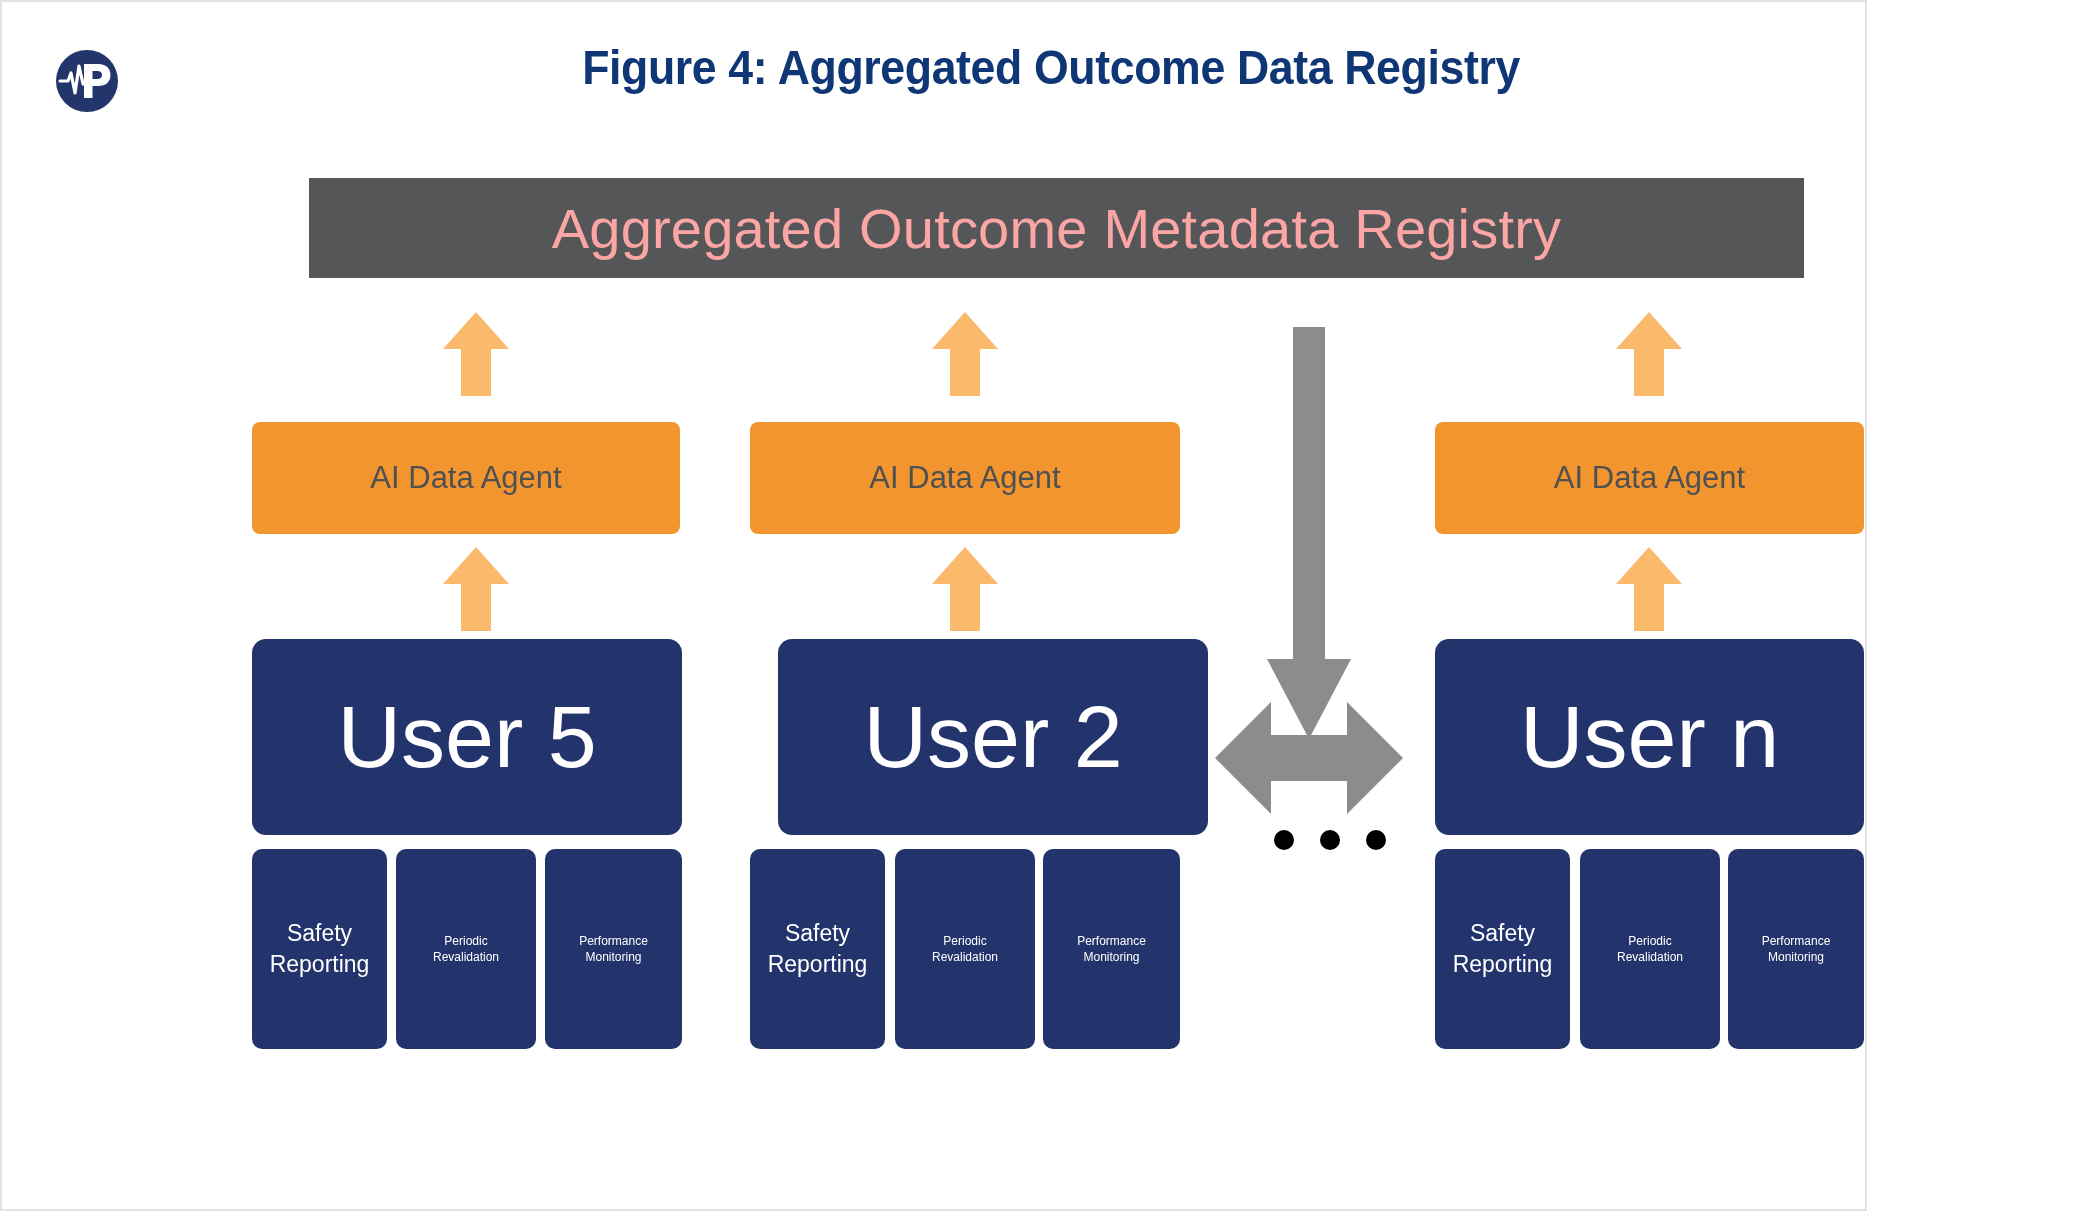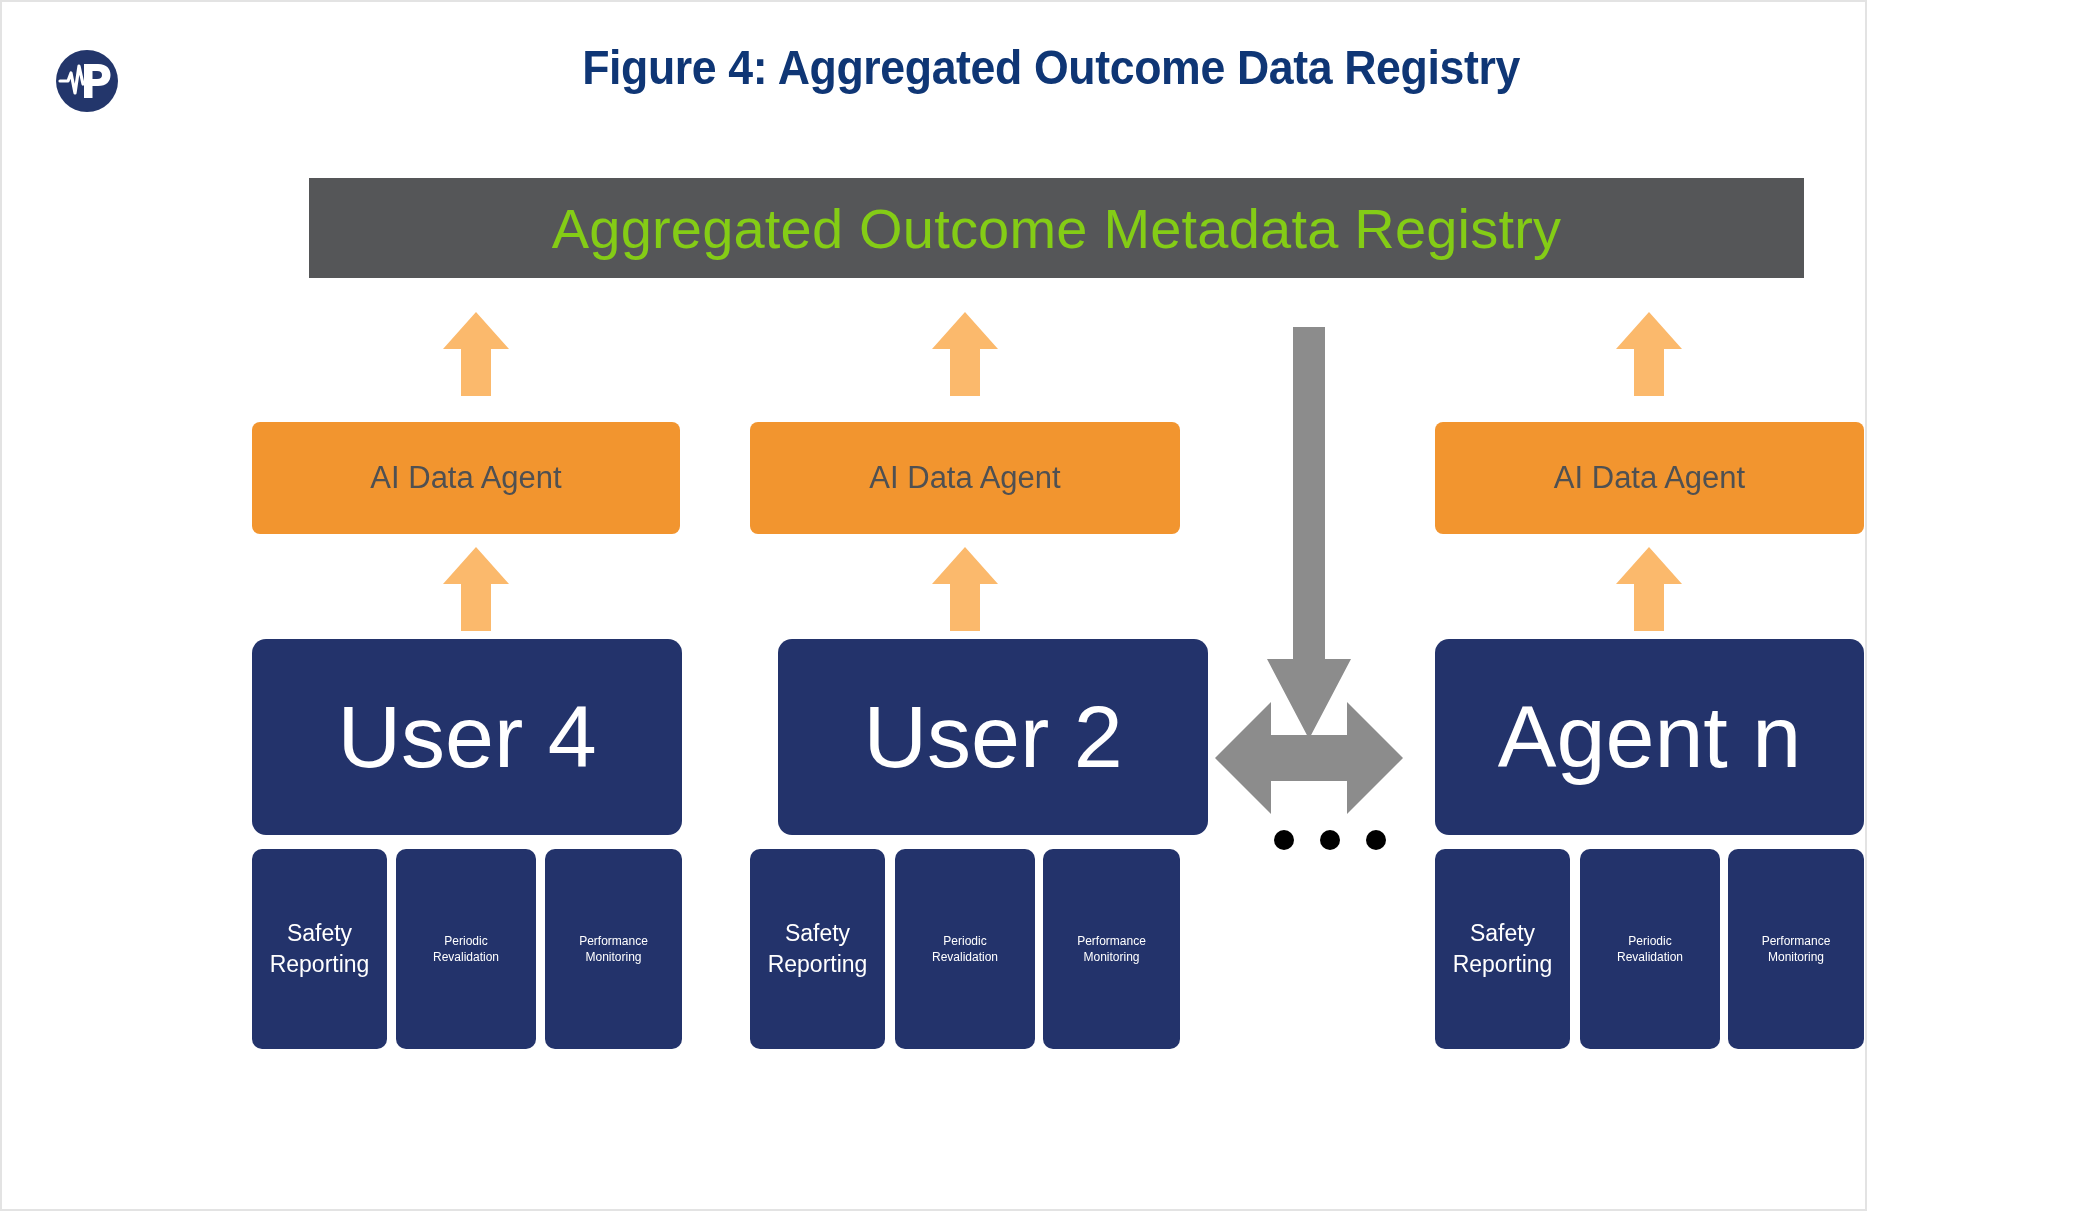--- a/index.html
+++ b/index.html
@@ -12,21 +12,21 @@
 
   
   .fig-title{position:absolute;left:0;top:38px;width:2098px;text-align:center;
              color:#0f3675;font-size:48px;font-weight:bold;letter-spacing:-0.4px;
              font-family:"Liberation Sans",sans-serif;
              transform:scaleX(0.93);transform-origin:50% 50%;}
 
   
   .registry{position:absolute;left:307px;top:176px;width:1495px;height:100px;
             background:#555658;display:flex;align-items:center;justify-content:center;}
-  .registry span{color:#84cc16;font-size:56px;font-weight:400;
+  .registry span{color:#fca5a5;font-size:56px;font-weight:400;
                  font-family:"Liberation Sans",sans-serif;letter-spacing:0.2px;}
   .agent-box{position:absolute;height:112px;background:#f2952f;border-radius:8px;
              display:flex;align-items:center;justify-content:center;}
   .agent-box span{color:#4f5052;font-size:31px;font-family:"Liberation Sans",sans-serif;}
 
   .user-box{position:absolute;height:196px;background:#23336b;border-radius:14px;
             display:flex;align-items:center;justify-content:center;}
   .user-box span{color:#ffffff;font-size:88px;font-family:"Liberation Sans",sans-serif;}
 
   .sub-box{position:absolute;background:#23336b;border-radius:10px;
@@ -79,21 +79,21 @@
     <span>AI Data Agent</span>
   </div>
 
   <div class="arrow-up" style="left:441px;top:545px;">
     <svg width="66" height="84" viewBox="0 0 66 84">
       <path d="M33 0 L66 37 L48 37 L48 84 L18 84 L18 37 L0 37 Z" fill="#fbb96c"></path>
     </svg>
   </div>
 
   <div class="user-box" style="left:250px;top:637px;width:430px;">
-    <span>User 4</span>
+    <span>User 5</span>
   </div>
 
   <div class="sub-box sub-lg" style="left:250px;top:847px;width:135px;height:200px;">
     <span><span>Safety</span><br><span>Reporting</span></span>
   </div>
   <div class="sub-box sub-sm" style="left:394px;top:847px;width:140px;height:200px;">
     <span><span>Periodic</span><br><span>Revalidation</span></span>
   </div>
   <div class="sub-box sub-sm" style="left:543px;top:847px;width:137px;height:200px;">
     <span><span>Performance</span><br><span>Monitoring</span></span>
@@ -157,21 +157,21 @@
     <span>AI Data Agent</span>
   </div>
 
   <div class="arrow-up" style="left:1614px;top:545px;">
     <svg width="66" height="84" viewBox="0 0 66 84">
       <path d="M33 0 L66 37 L48 37 L48 84 L18 84 L18 37 L0 37 Z" fill="#fbb96c"></path>
     </svg>
   </div>
 
   <div class="user-box" style="left:1433px;top:637px;width:429px;">
-    <span>Agent n</span>
+    <span>User n</span>
   </div>
 
   <div class="sub-box sub-lg" style="left:1433px;top:847px;width:135px;height:200px;">
     <span><span>Safety</span><br><span>Reporting</span></span>
   </div>
   <div class="sub-box sub-sm" style="left:1578px;top:847px;width:140px;height:200px;">
     <span><span>Periodic</span><br><span>Revalidation</span></span>
   </div>
   <div class="sub-box sub-sm" style="left:1726px;top:847px;width:136px;height:200px;">
     <span><span>Performance</span><br><span>Monitoring</span></span>

